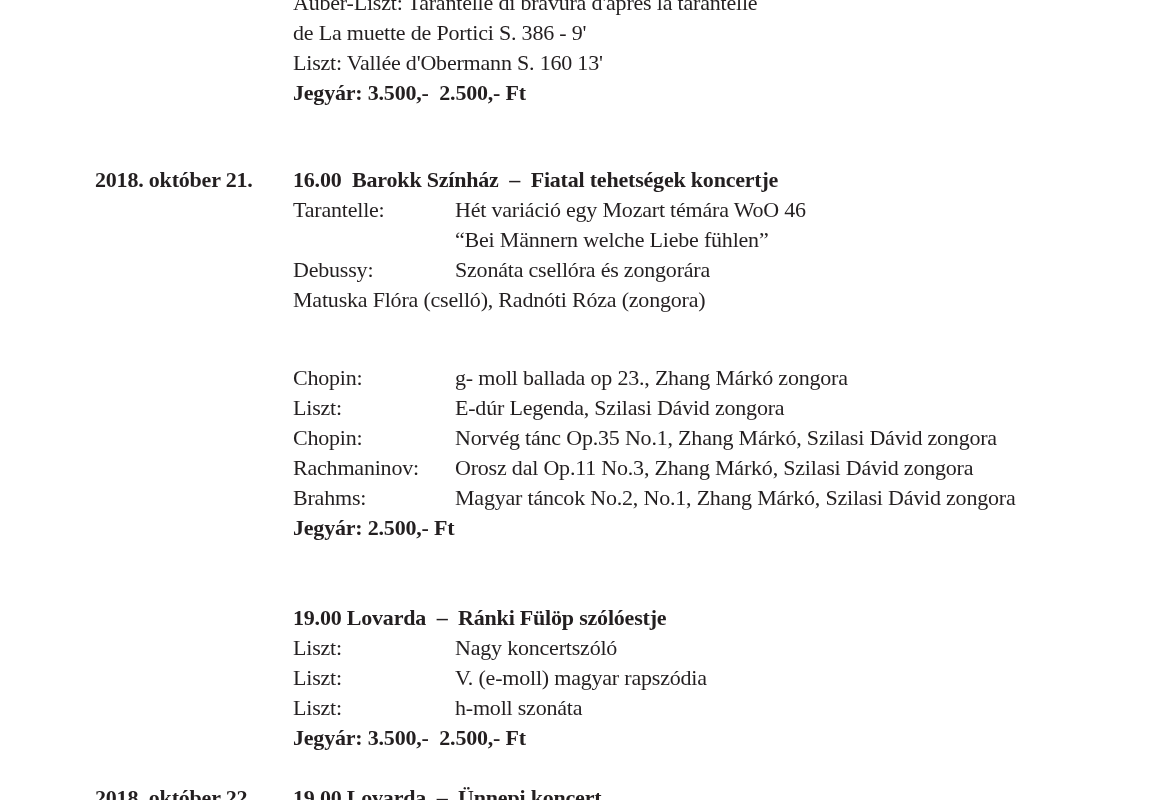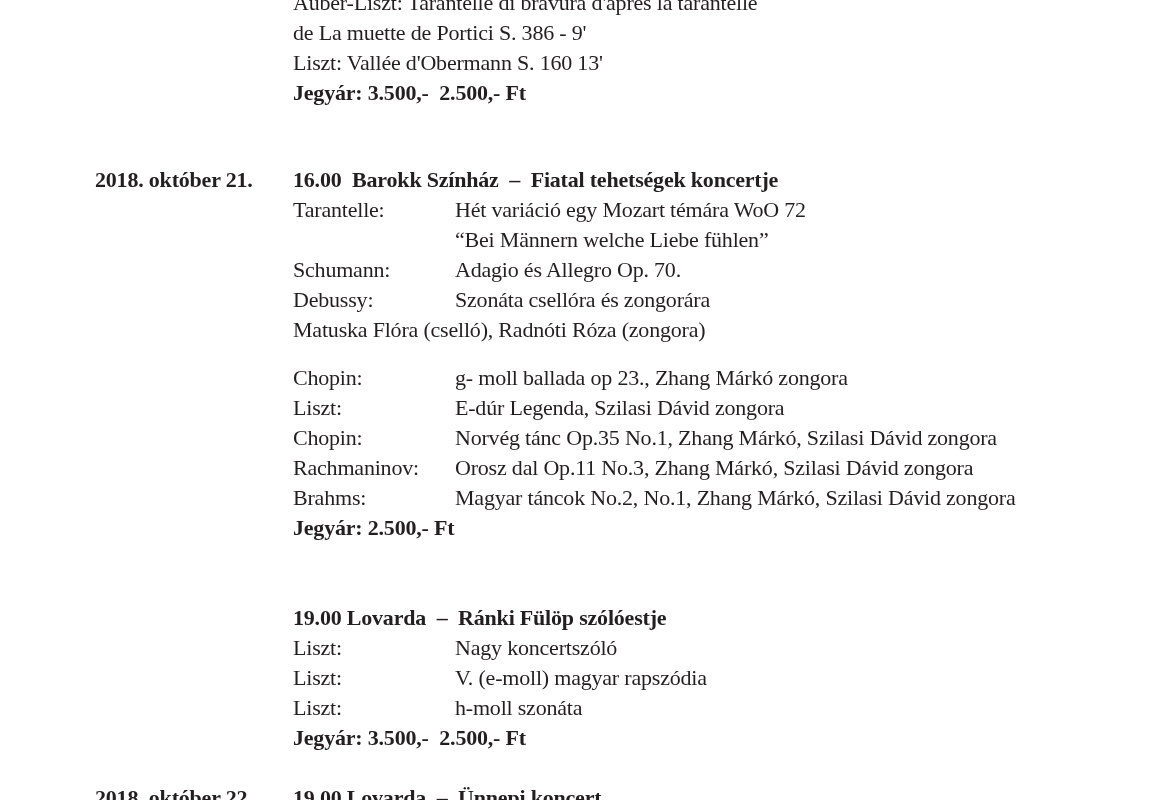--- a/index.html
+++ b/index.html
@@ -58,23 +58,22 @@
       <div class="row"><span>de La muette de Portici S. 386 - 9'</span></div>
       <div class="row"><span>Liszt: Vallée d'Obermann S. 160 13'</span></div>
       <div class="row bold"><span>Jegyár: 3.500,-  2.500,- Ft</span></div>
     </div>
   </section>
 
   <section class="block" style="top: 165px;">
     <div class="date">2018. október 21.</div>
     <div class="rows">
       <div class="row bold"><span>16.00  Barokk Színház  –  Fiatal tehetségek koncertje</span></div>
-      <div class="row"><span class="label">Tarantelle:</span><span>Hét variáció egy Mozart témára WoO 72</span></div>
+      <div class="row"><span class="label">Tarantelle:</span><span>Hét variáció egy Mozart témára WoO 46</span></div>
       <div class="row"><span class="label"></span><span>“Bei Männern welche Liebe fühlen”</span></div>
-      <div class="row"><span class="label">Schumann:</span><span>Adagio és Allegro Op. 70.</span></div>
       <div class="row"><span class="label">Debussy:</span><span>Szonáta csellóra és zongorára</span></div>
       <div class="row"><span>Matuska Flóra (cselló), Radnóti Róza (zongora)</span></div>
     </div>
   </section>
 
   <section class="block" style="top: 363px;">
     <div class="rows">
       <div class="row"><span class="label">Chopin:</span><span>g- moll ballada op 23., Zhang Márkó zongora</span></div>
       <div class="row"><span class="label">Liszt:</span><span>E-dúr Legenda, Szilasi Dávid zongora</span></div>
       <div class="row"><span class="label">Chopin:</span><span>Norvég tánc Op.35 No.1, Zhang Márkó, Szilasi Dávid zongora</span></div>

